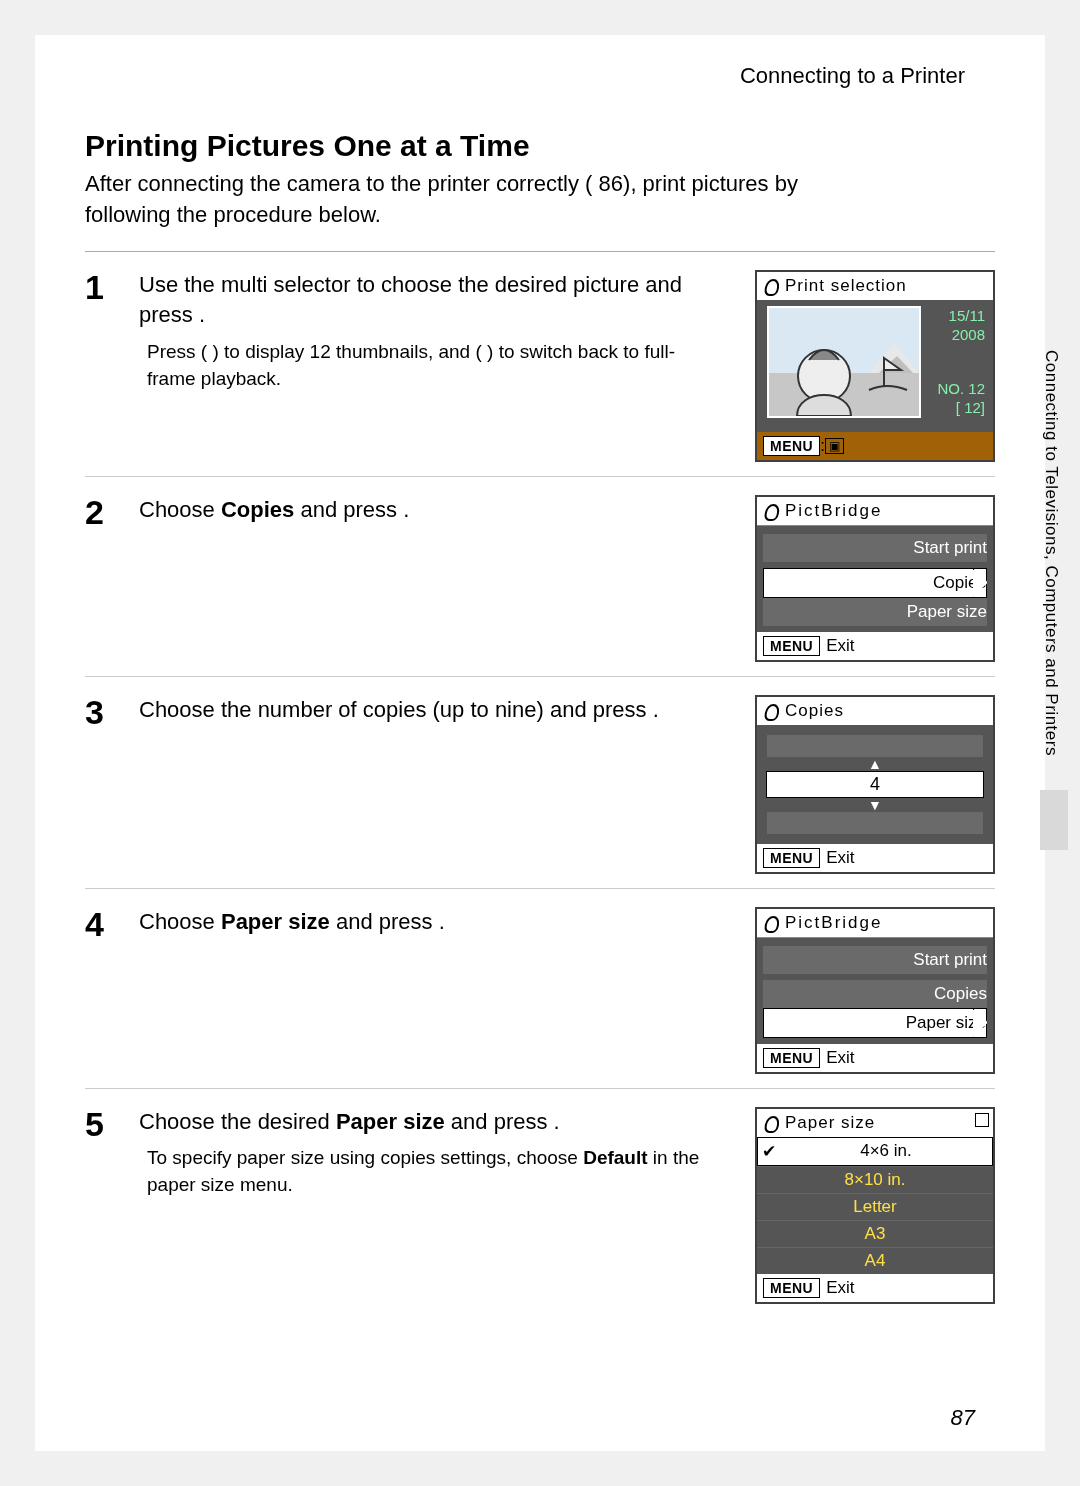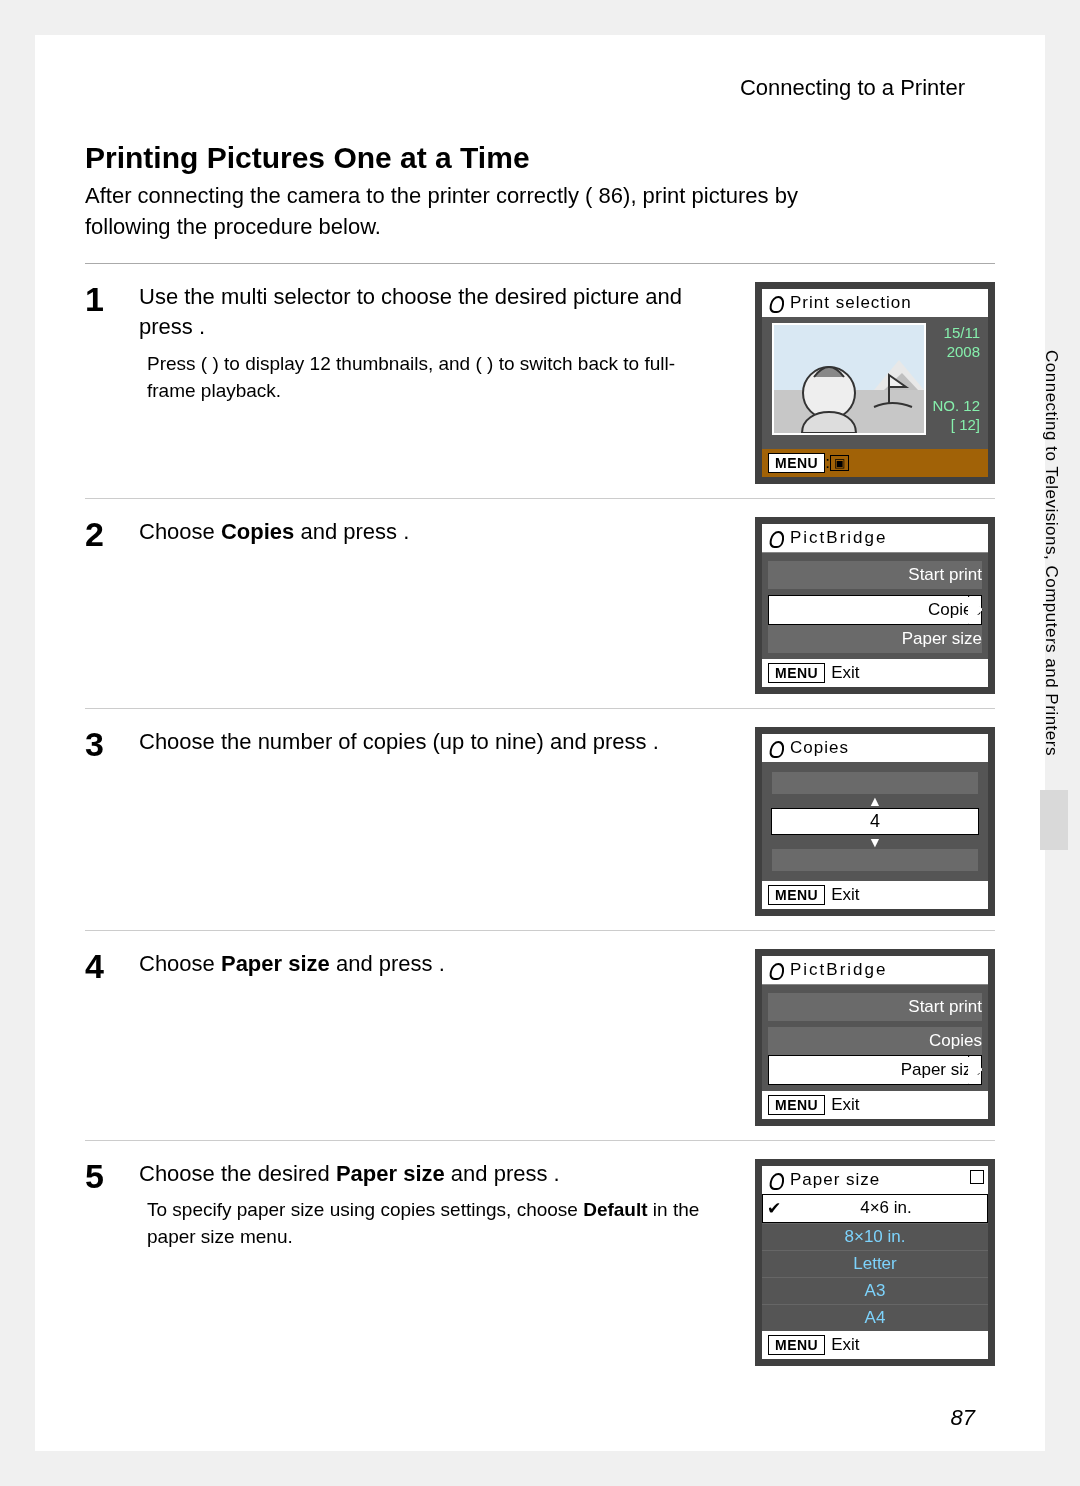--- a/index.html
+++ b/index.html
@@ -10,21 +10,21 @@
     color:#000;
     position:relative;
     box-sizing:border-box;
   }
   .page{
     position:absolute;
     left:35px;top:35px;
     width:1010px;height:1416px;
     background:#fff;
     box-sizing:border-box;
-    padding:40px 50px 0 50px;
+    padding:28px 50px 0 50px;
   }
   .running-head{
     text-align:right;
     font-size:22px;
     margin-bottom:40px;
     padding-right:30px;
   }
   .section-title{
     font-size:30px;
     font-weight:700;
@@ -70,21 +70,21 @@
   }
   .screen-col{
     flex:0 0 240px;
     display:flex;
     flex-direction:column;
     align-items:stretch;
   }
 
   
   .screen{
-    border:7px solid #404040;
+    border:2px solid #404040;
     background:#fff;
     font-size:17px;
     color:#000;
     user-select:none;
   }
   .screen-dark{
     background:#555;
     color:#fff;
     font-size:17px;
     border-top:1px solid #888;
@@ -127,21 +127,21 @@
   }
 
   
   .spinner{padding:10px 10px;background:#555;display:flex;flex-direction:column;align-items:center;gap:0}
   .spinner .bar{width:100%;height:22px;background:#6a6a6a}
   .spinner .valrow{width:100%;background:#fff;color:#000;text-align:center;font-size:18px;border:1px solid #000;padding:2px 0}
   .spinner .tri{color:#fff;font-size:14px;line-height:14px}
 
   
   .ps-list{background:#555;padding:0}
-  .ps-row{color:#7dd3fc;text-align:center;padding:3px 0;font-size:17px;border-top:1px solid #666}
+  .ps-row{color:#fde047;text-align:center;padding:3px 0;font-size:17px;border-top:1px solid #666}
   .ps-row.sel{background:#fff;color:#000;border:1px solid #000;display:flex;align-items:center}
   .ps-row.sel .chk{width:22px;text-align:center}
   .ps-row.sel .lab{flex:1;text-align:center}
   .ps-scroll{position:relative}
   .ps-scroll::after{
     content:"";position:absolute;top:4px;right:4px;width:12px;height:12px;
     border:1px solid #000;background:#fff;
   }
 
   

